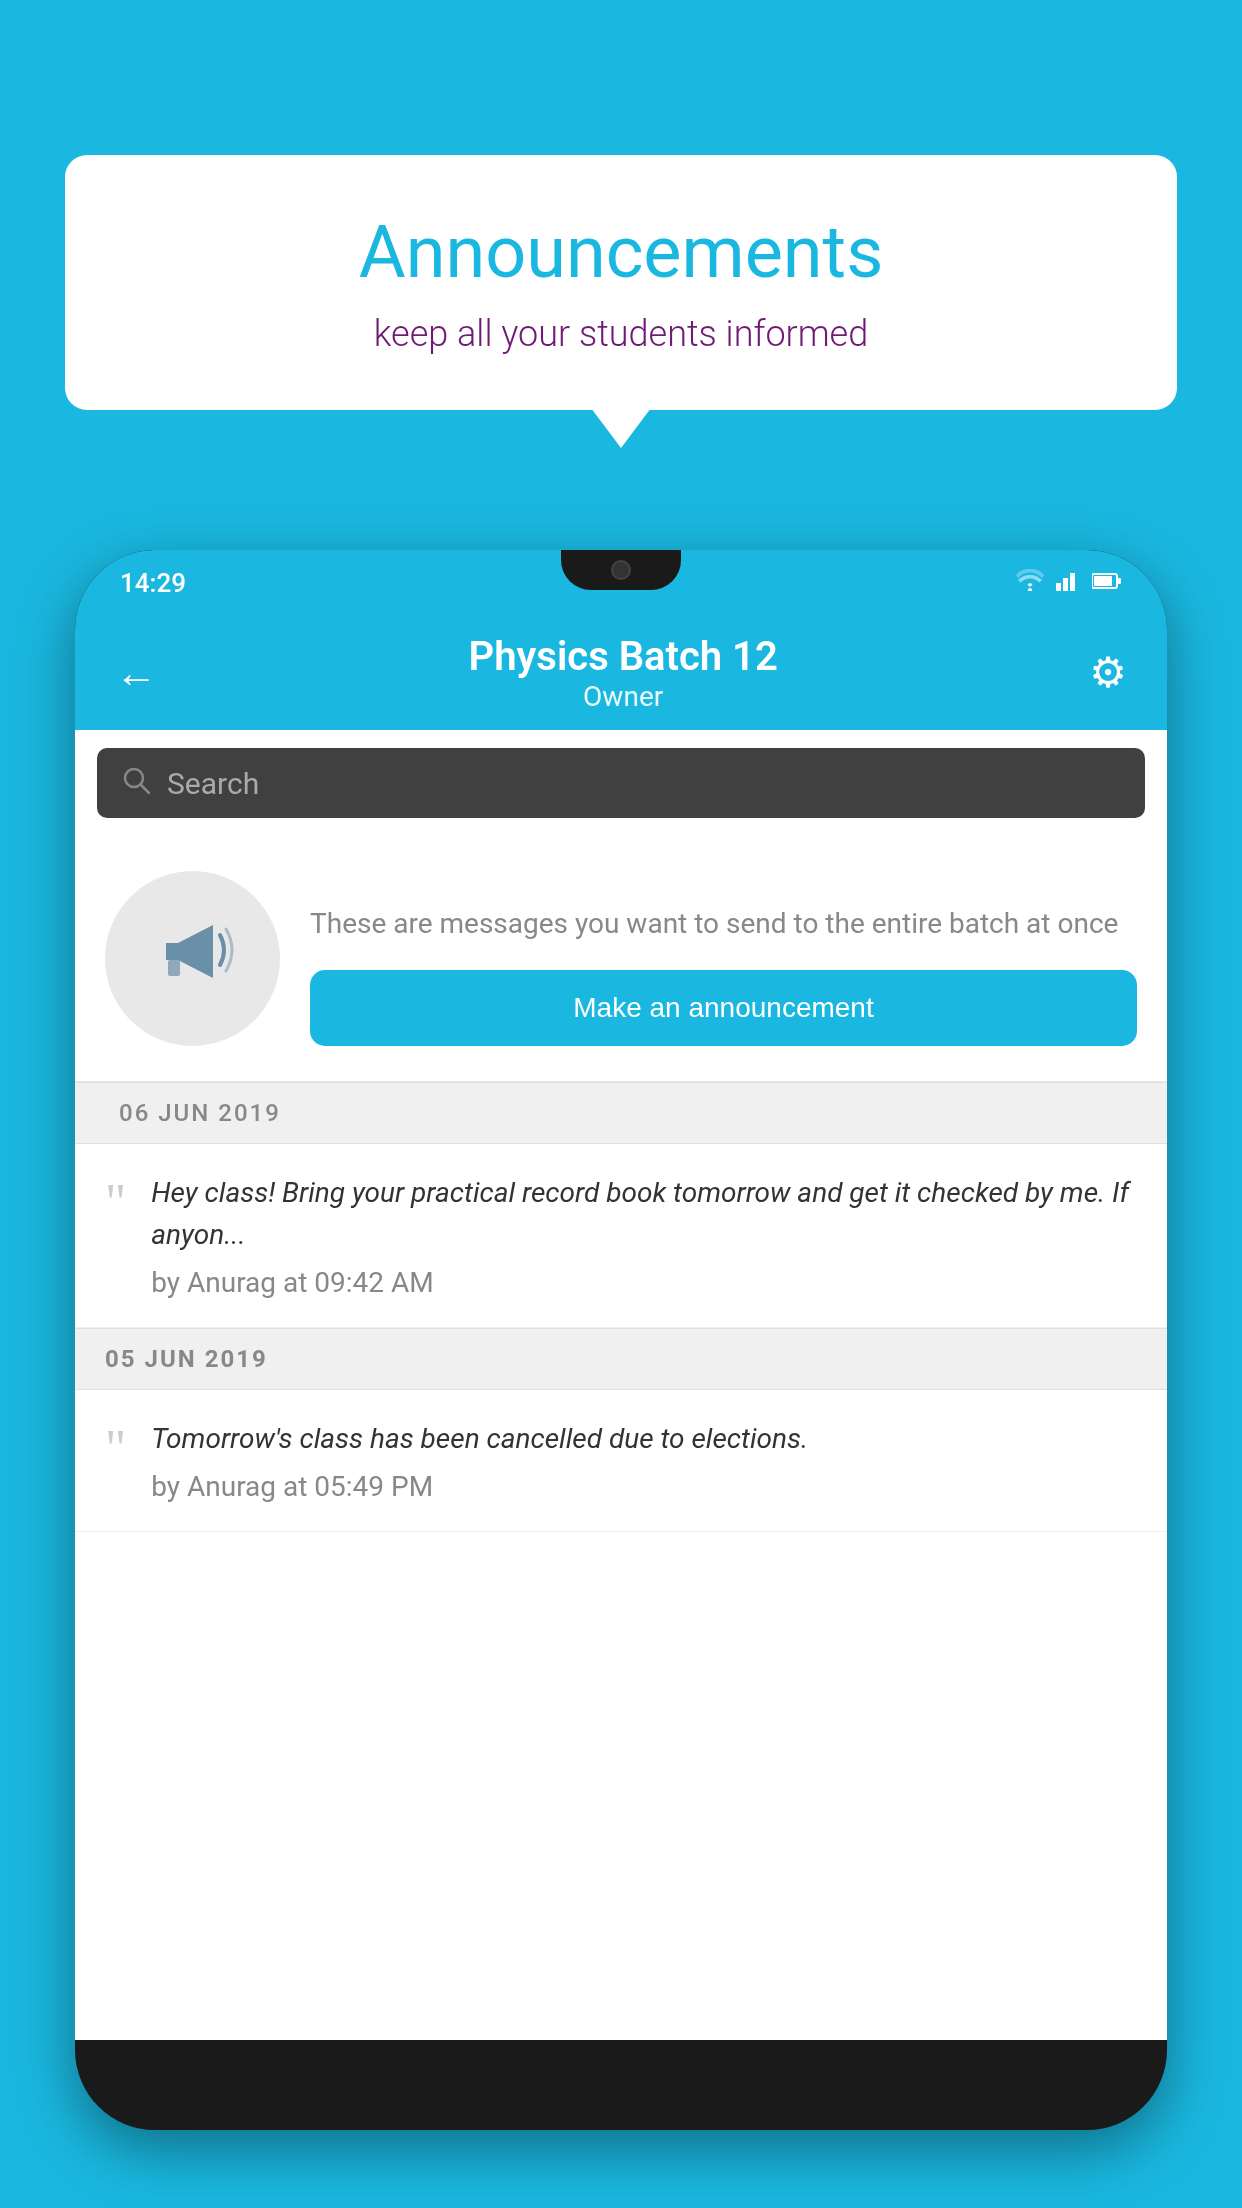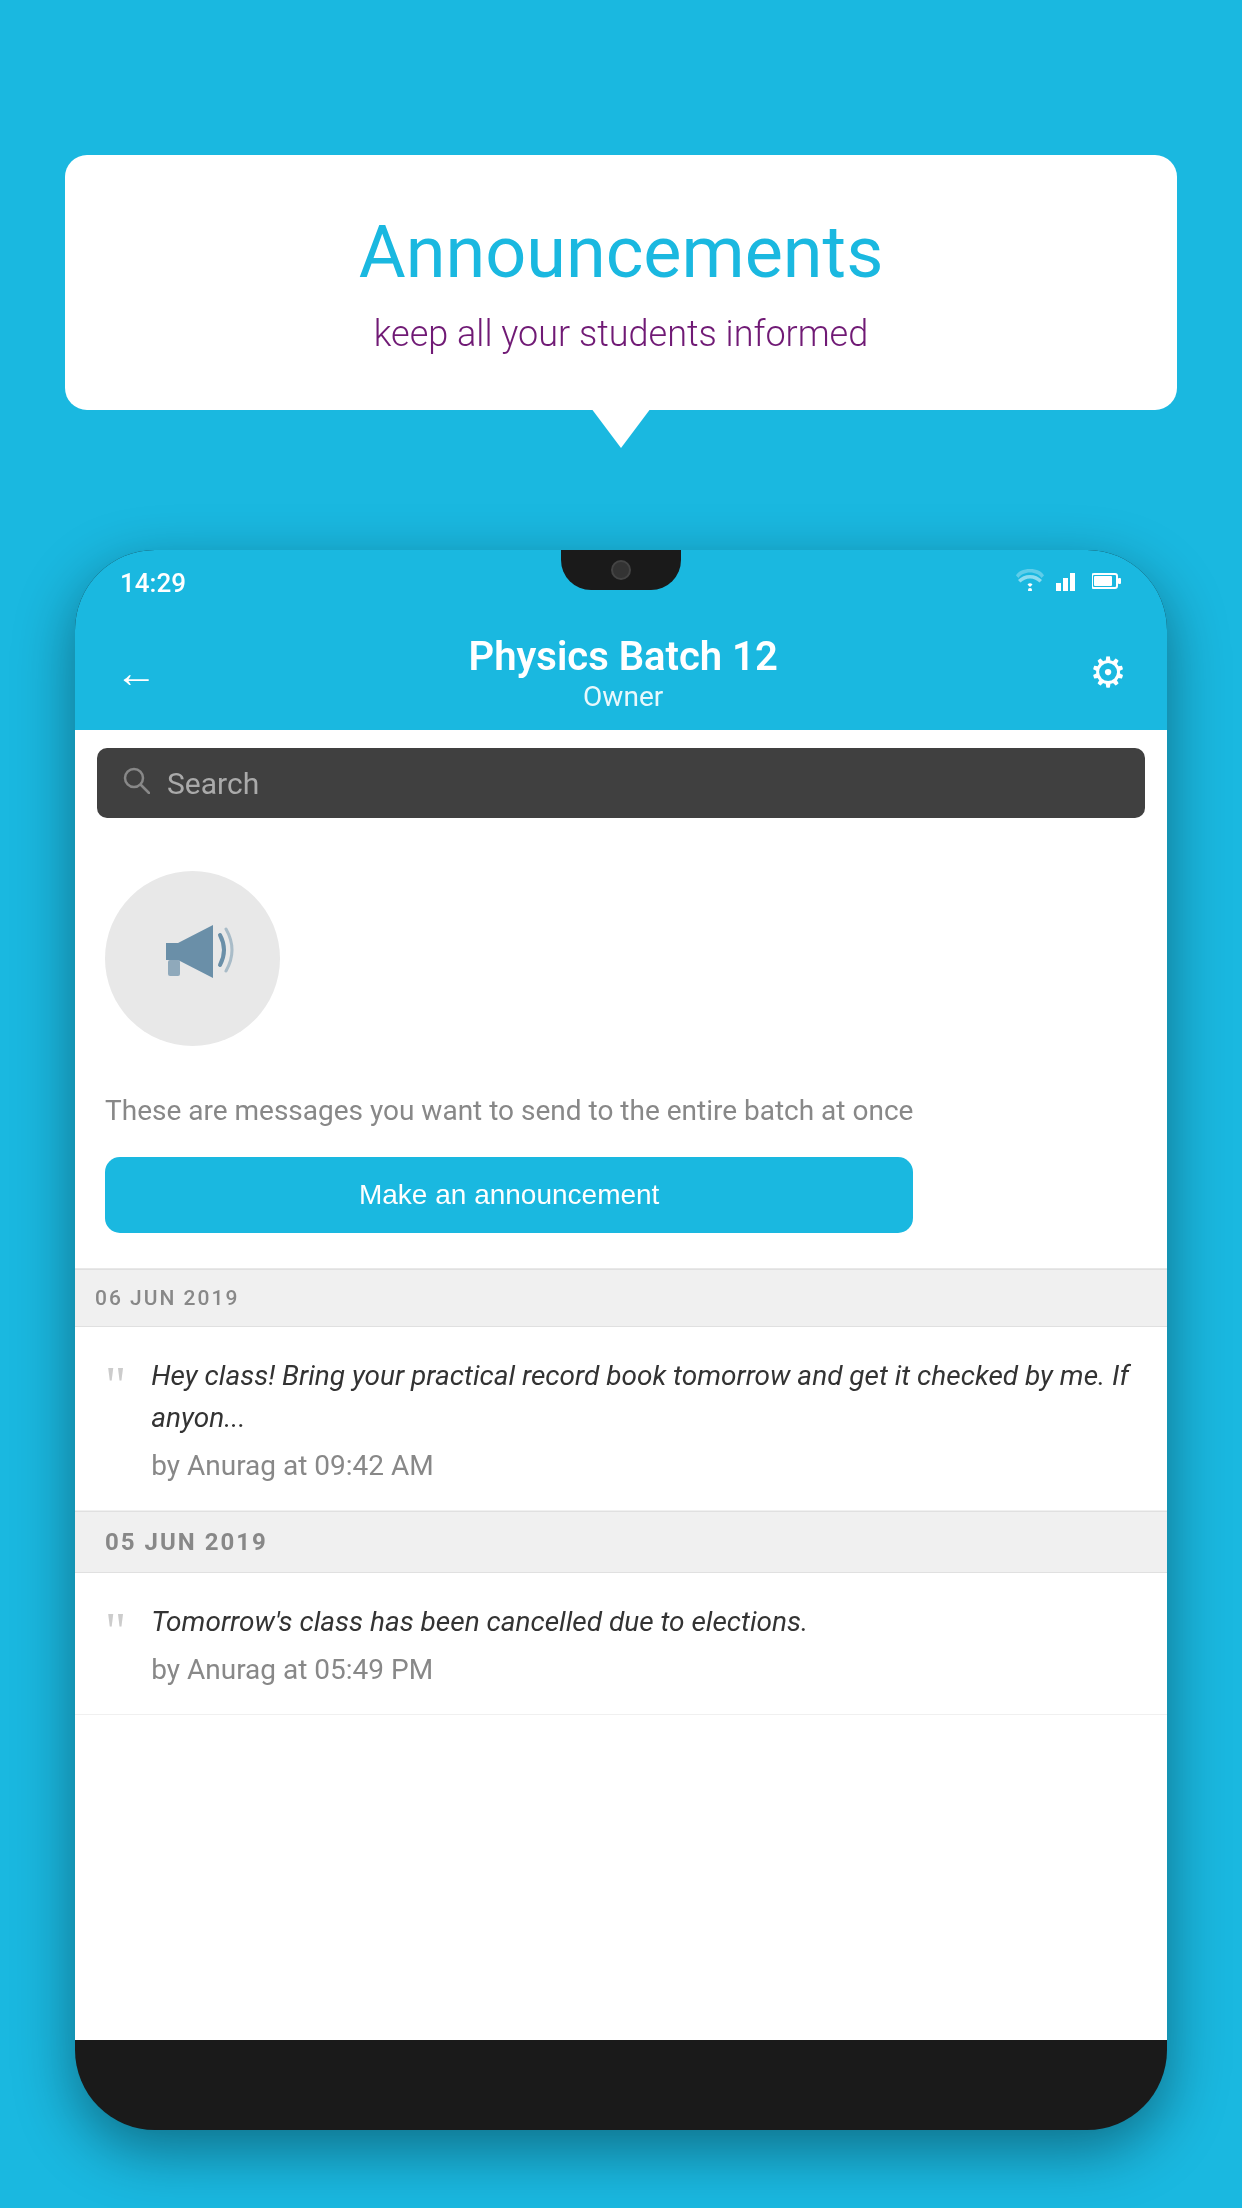--- a/index.html
+++ b/index.html
@@ -241,26 +241,25 @@
     }
 
     .search-text {
       color: #aaa;
       font-size: 30px;
     }
 
     
     .announcement-placeholder {
       display: flex;
-      align-items: flex-start;
+      align-items: flex-end;
       padding: 35px 30px;
       background: white;
       border-bottom: 1px solid #e8e8e8;
-      gap: 44px;
-      flex-direction: column;
+      gap: 30px;
     }
 
     .megaphone-circle {
       width: 175px;
       height: 175px;
       background: #e8e8e8;
       border-radius: 50%;
       display: flex;
       align-items: center;
       justify-content: center;
@@ -292,23 +291,23 @@
       font-size: 28px;
       font-weight: 500;
       cursor: pointer;
       width: 100%;
       text-align: center;
     }
 
     
     .date-separator {
       background: #f0f0f0;
-      padding: 16px 20px;
+      padding: 16px 44px;
       color: #888;
-      font-size: 21px;
+      font-size: 24px;
       font-weight: 500;
       letter-spacing: 2px;
       border-bottom: 1px solid #e0e0e0;
       border-top: 1px solid #e0e0e0;
     }
 
     
     .announcement-item {
       background: white;
       padding: 28px 30px;

